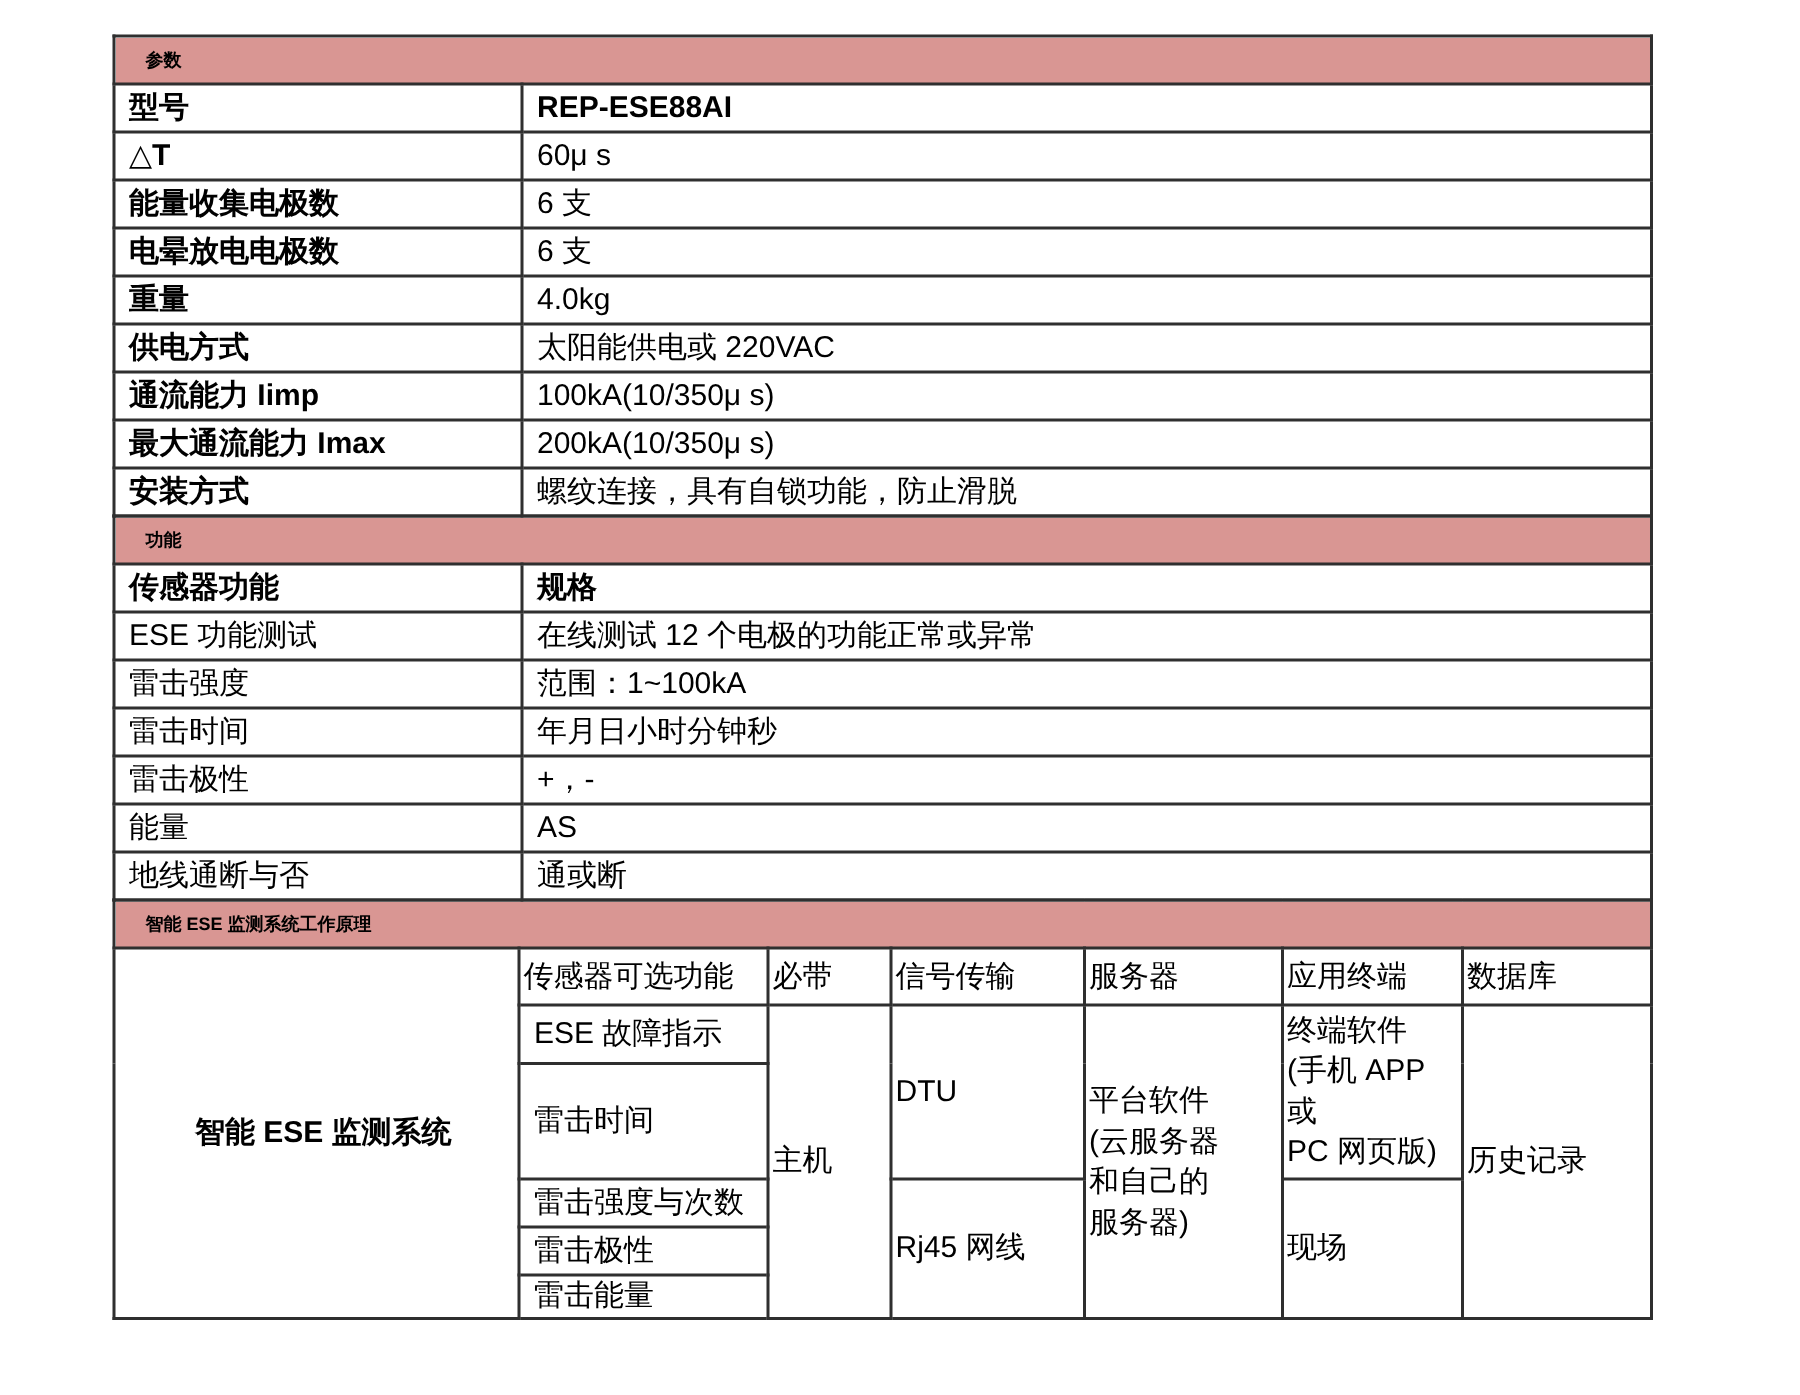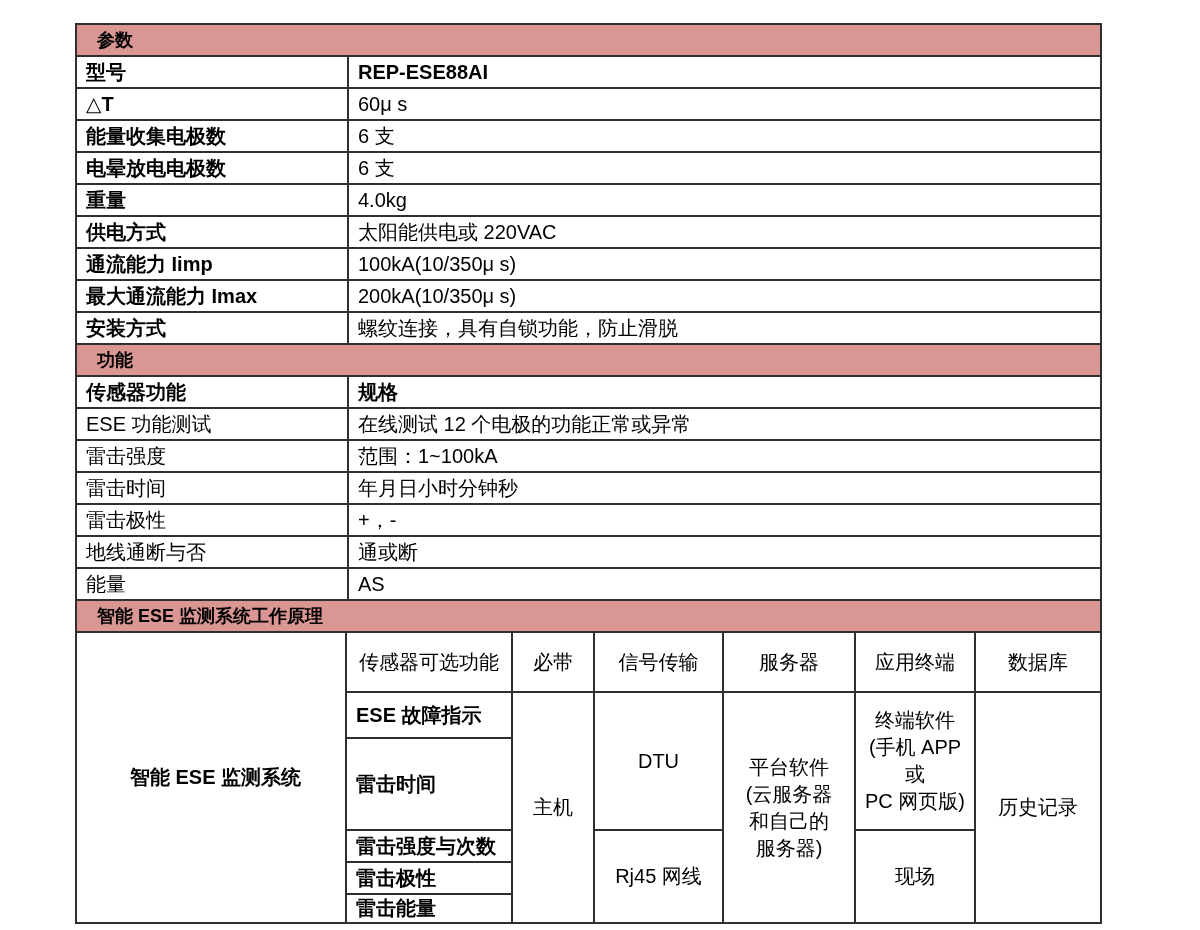--- a/index.html
+++ b/index.html
@@ -33,43 +33,43 @@
     font-size: 20px;
     padding: 0 0 0 9px;
     height: 30px;
     vertical-align: middle;
     overflow: hidden;
     line-height: 1.35;
   }
   tr.sec-header td {
     background: #d99693;
     font-weight: bold;
-    font-size: 18px;
+    font-size: 12px;
     height: 30px;
     padding-left: 20px;
   }
   td.lbl  { font-weight: bold; }
   td.lbl-reg { font-weight: normal; margin-top: 12px; }
   td.val  { font-weight: normal; }
   td.val.bold { font-weight: bold; }
   
   table.sec td.ctr {
-    text-align: center;
-    padding: 14px 2px;
+    text-align: left;
+    padding: 3px 2px;
   }
   td.pre {
     white-space: pre-line;
     line-height: 36px;
   }
   td.sysname {
     text-align: center;
     padding: 0 2px;
     font-weight: bold;
   }
-  td.opt { padding-left: 9px; font-weight: bold; }
+  td.opt { padding-left: 9px; }
   tr.r-tall td { height: 61px; }
   tr.r-short td { height: 26px; }
 </style>
 </head>
 <body>
 
 <div class="page">
   <div class="doc-table">
 
     <table class="sec">
@@ -143,26 +143,26 @@
         </tr>
         <tr>
           <td class="lbl-reg">雷击时间</td>
           <td class="val">年月日小时分钟秒</td>
         </tr>
         <tr>
           <td class="lbl-reg">雷击极性</td>
           <td class="val">+，-</td>
         </tr>
         <tr>
+          <td class="lbl-reg">能量</td>
+          <td class="val">AS</td>
+        </tr>
+        <tr>
           <td class="lbl-reg">地线通断与否</td>
           <td class="val">通或断</td>
-        </tr>
-        <tr>
-          <td class="lbl-reg">能量</td>
-          <td class="val">AS</td>
         </tr>
       </tbody>
     </table>
 
     <table class="sec">
       <colgroup>
         <col style="width:270px">
         <col style="width:166px">
         <col style="width:82px">
         <col style="width:129px">

